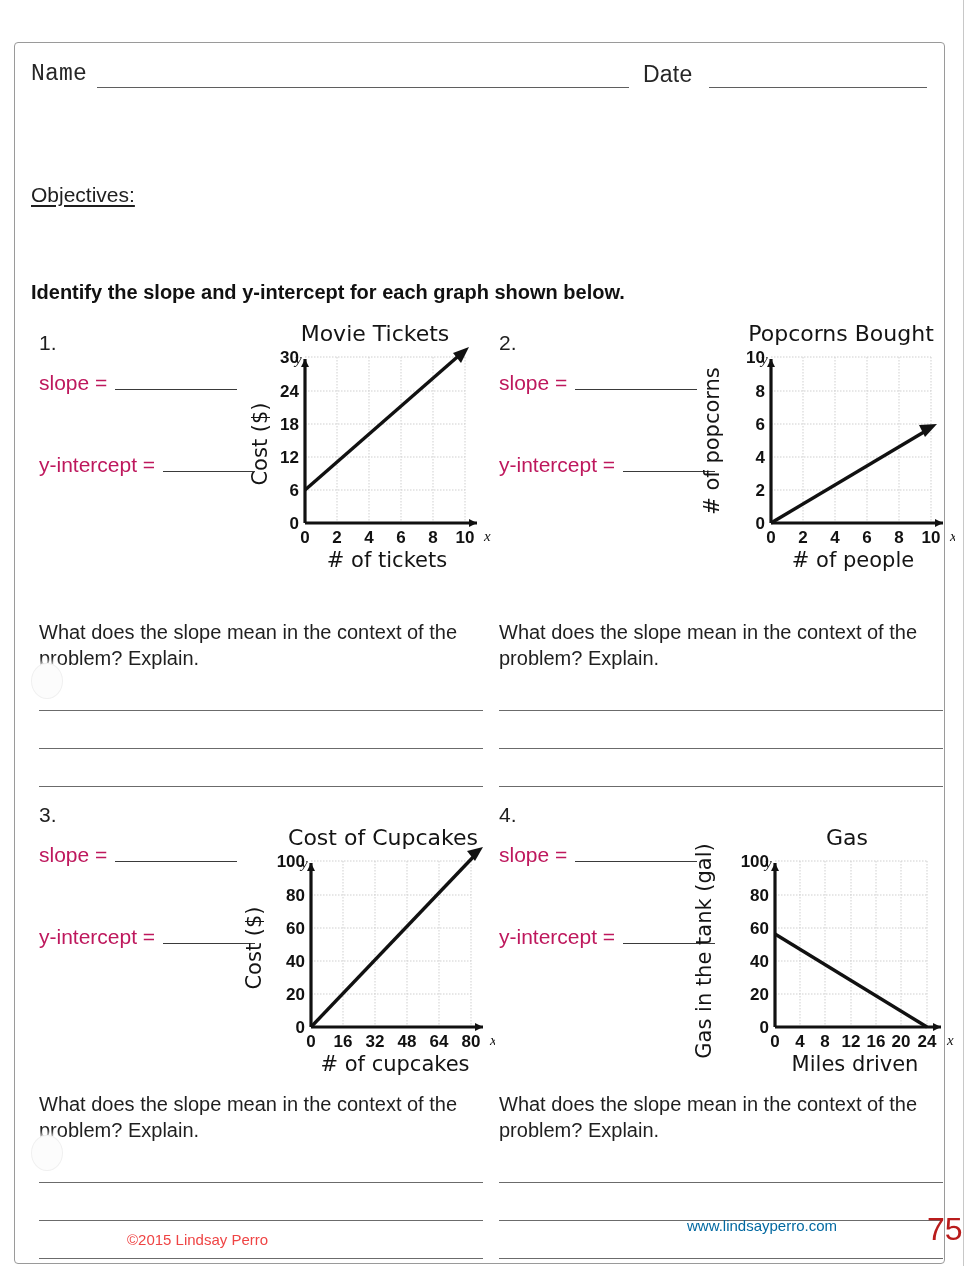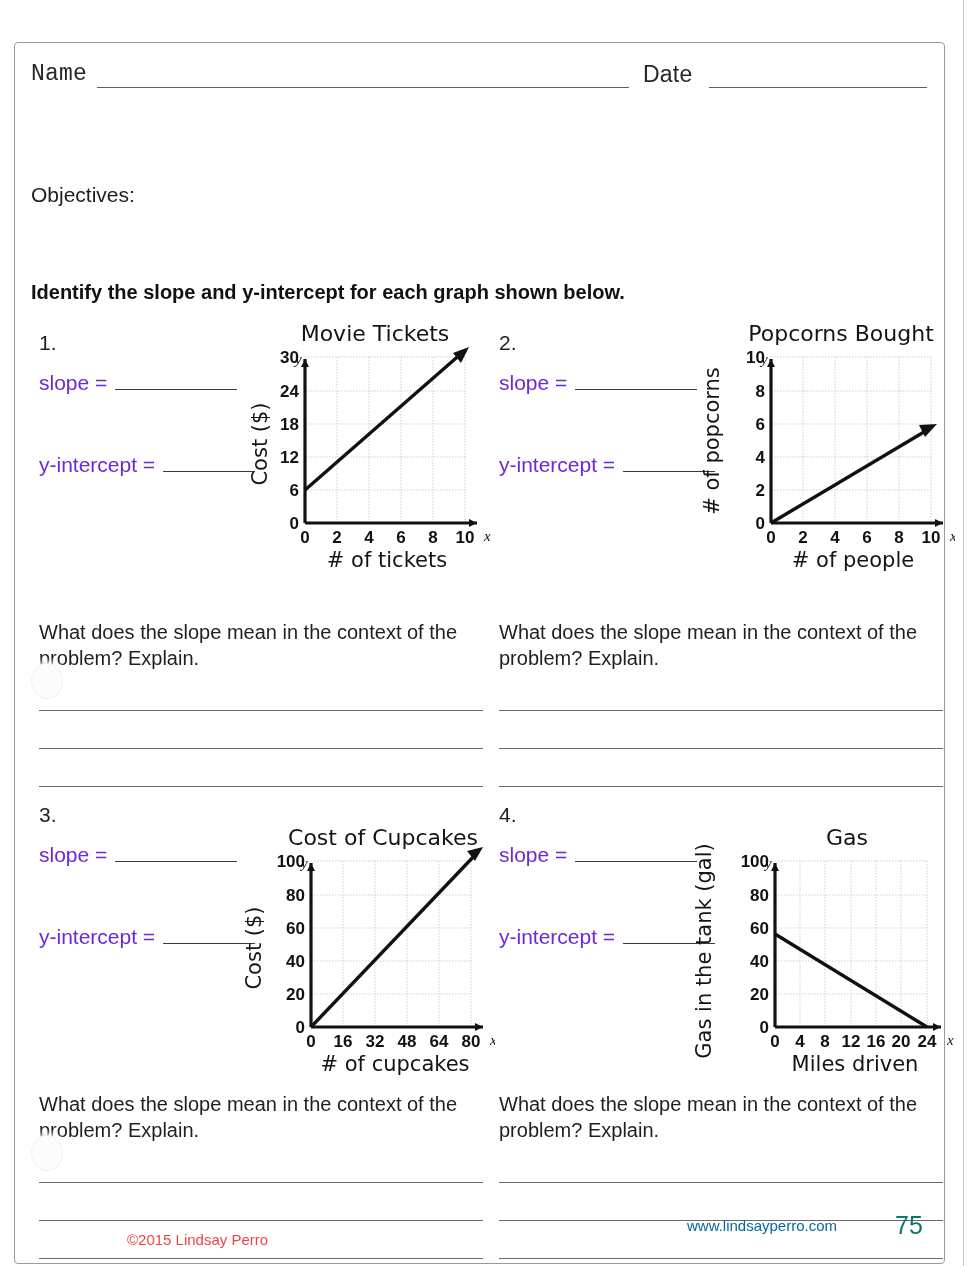--- a/index.html
+++ b/index.html
@@ -116,20 +116,21 @@
 
   
   #objectives {
     position: absolute;
     left: 16px;
     top: 140px;
     width: 898px;
   }
   #obj-heading {
     font-size: 21px;
+    text-decoration: underline;
     text-underline-offset: 3px;
     color: #1f1f1f;
     margin-bottom: 2px;
   }
   .obj-item {
     font-size: 21px;
     line-height: 27px;
     color: #1f1f1f;
     white-space: nowrap;
   }
@@ -156,21 +157,21 @@
   .prob-num {
     position: absolute;
     left: 10px; top: 0;
     font-size: 21px;
     color: #1f1f1f;
   }
   .field-row {
     position: absolute;
     left: 10px;
     font-size: 21px;
-    color: #6d28d9;
+    color: #be185d;
     white-space: nowrap;
     text-align: right;
   }
   .field-row .blank {
     display: inline-block;
     border-bottom: 1.5px solid #3a3a3a;
     height: 17px;
     vertical-align: baseline;
     margin-left: 8px;
   }
@@ -234,23 +235,23 @@
     color: #ef4444;
   }
   #website {
     position: absolute;
     left: 672px; top: 6px;
     font-size: 15px;
     color: #0369a1;
   }
   #page-num {
     position: absolute;
-    left: 880px; top: 0px;
-    font-size: 25px;
-    color: #0f766e;
+    left: 912px; top: 0px;
+    font-size: 32px;
+    color: #b91c1c;
   }
 </style>
 </head>
 <body>
 
 <div id="outer-edge"></div>
 
 <div id="sheet">
 
   <div class="hdr-row">

